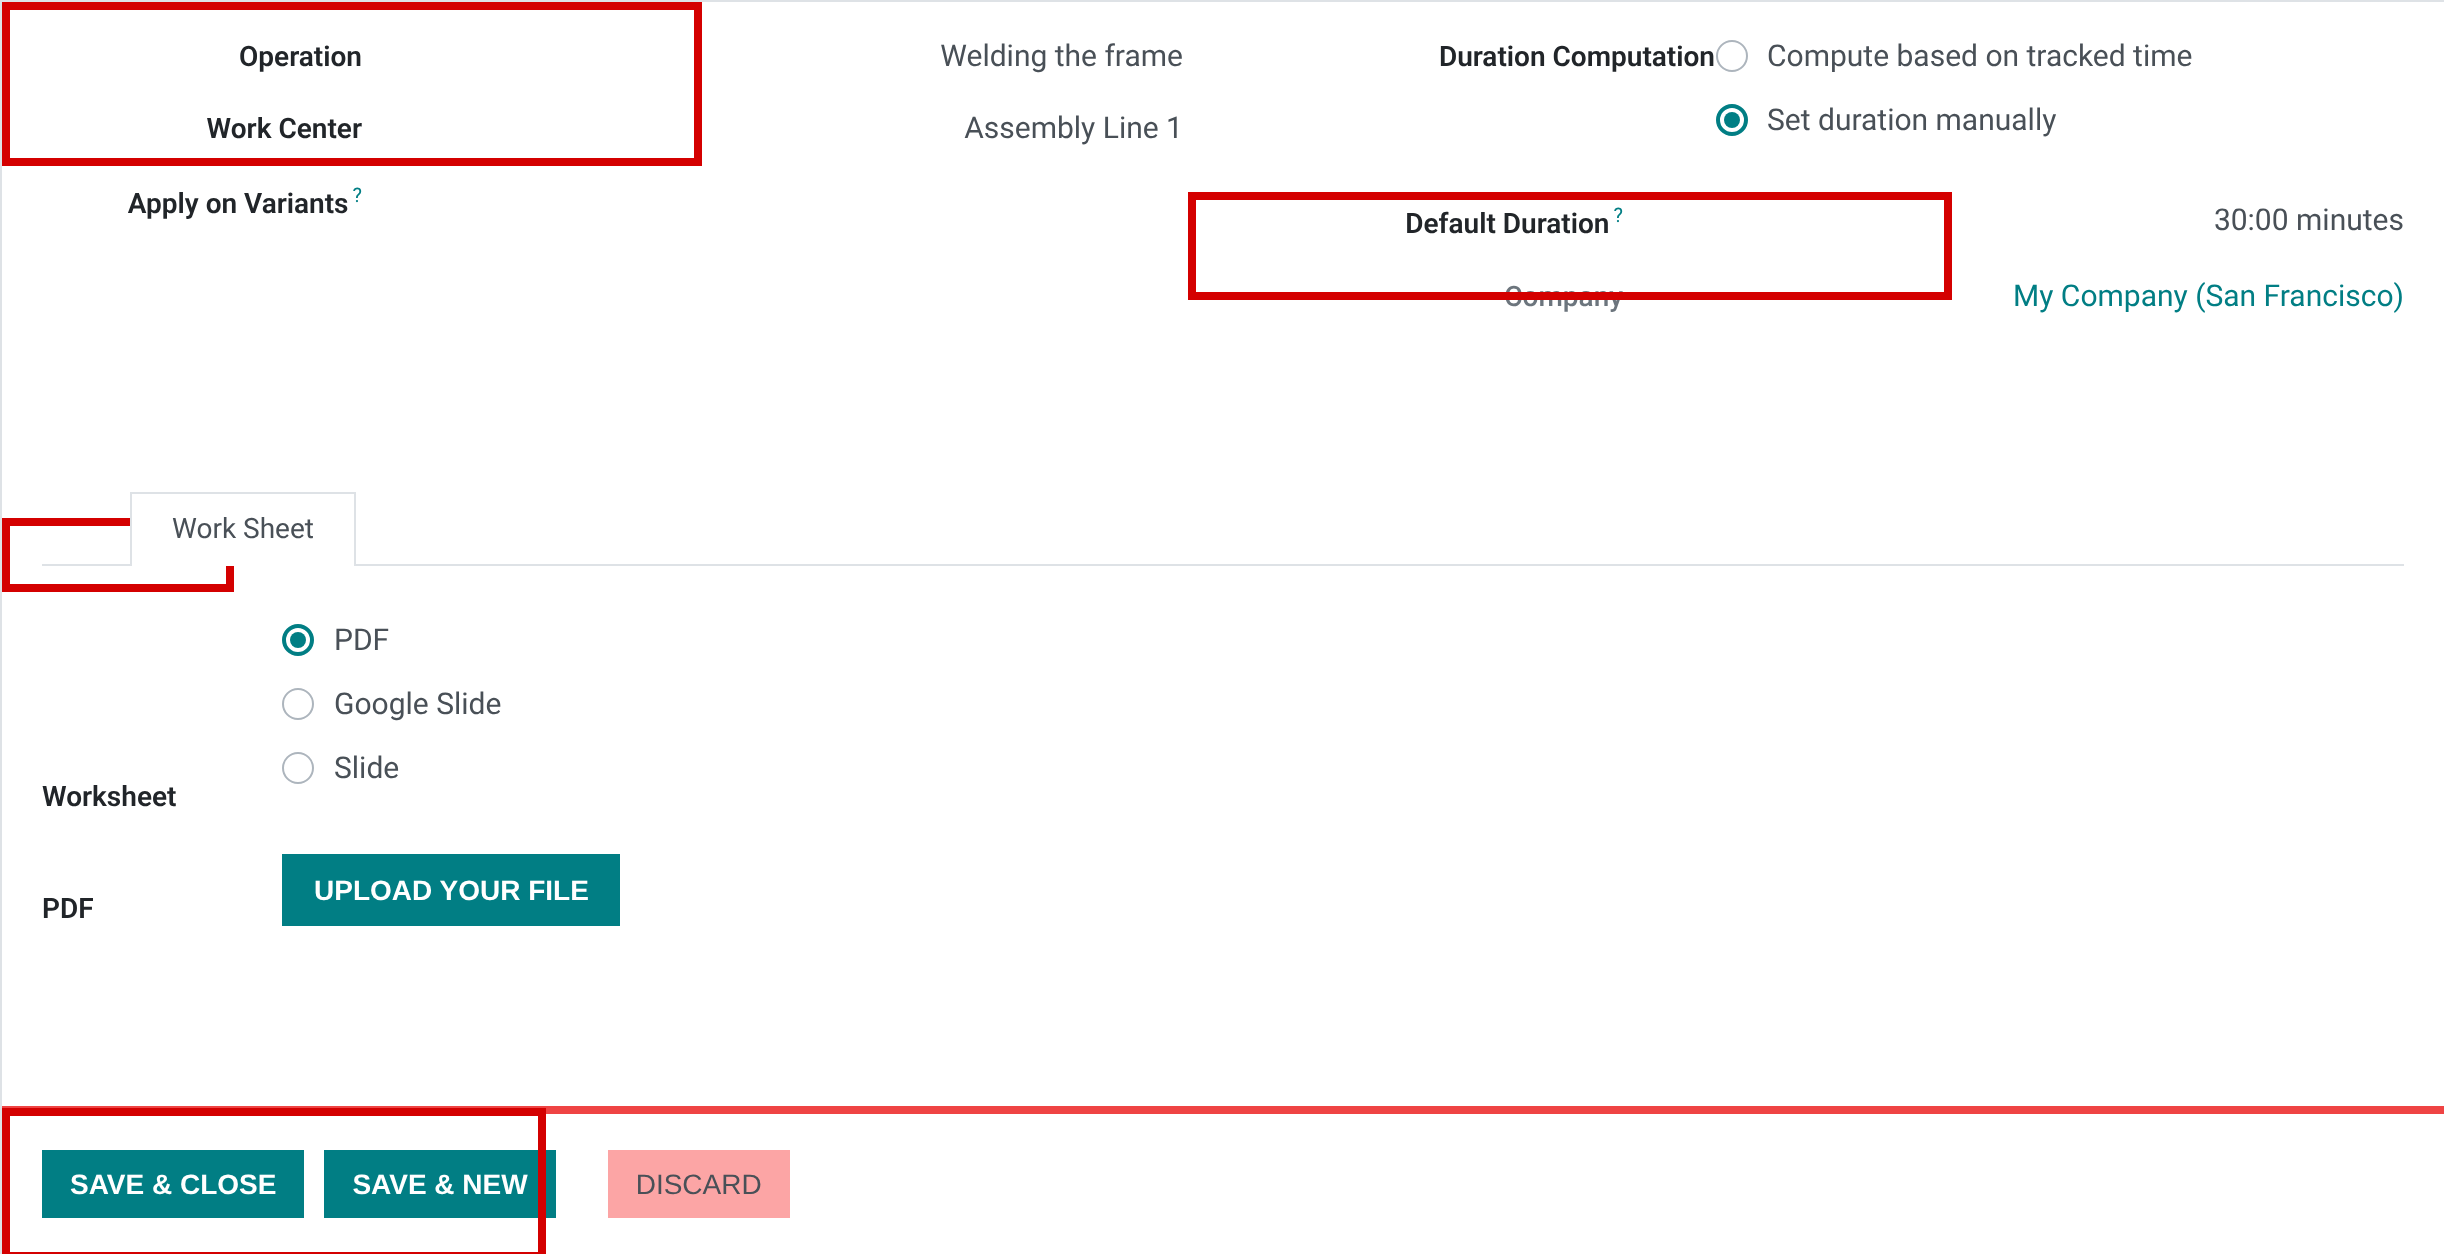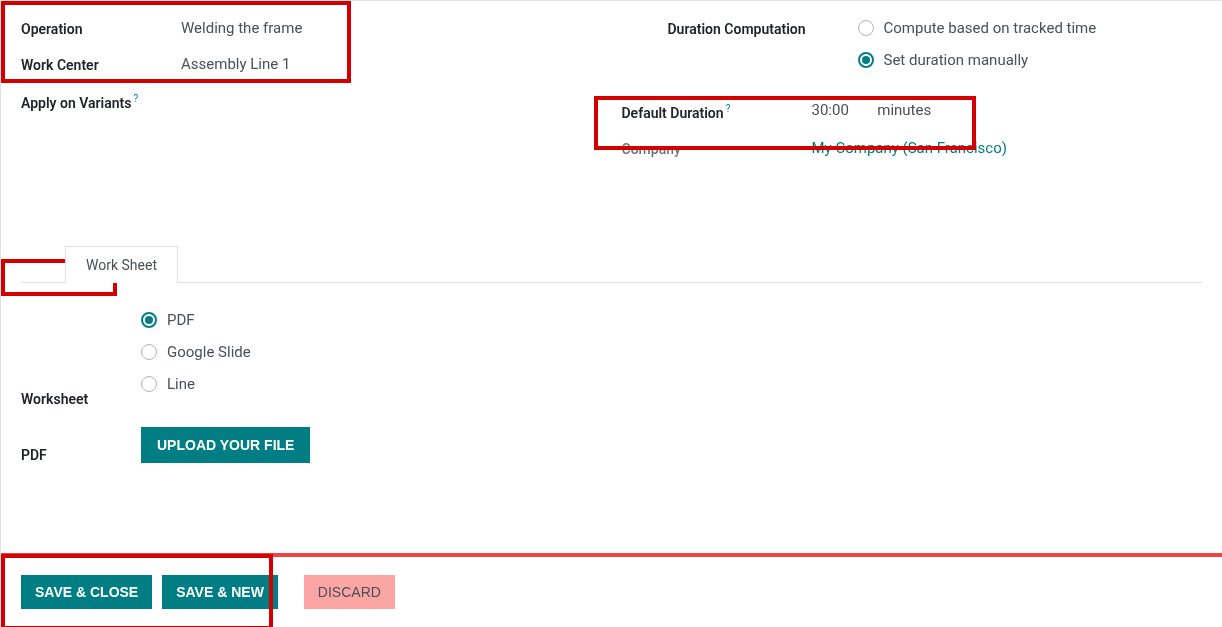--- a/index.html
+++ b/index.html
@@ -37,20 +37,21 @@
     cursor: pointer;
     padding: 0;
     line-height: 1;
   }
   .modal-body {
     padding: 18px 20px 0 20px;
     position: relative;
   }
   .form-columns {
     display: flex;
+    text-align: right;
   }
   .col-left {
     width: 50%;
     padding-right: 20px;
   }
   .col-right {
     width: 50%;
     padding-left: 10px;
   }
   .field-row {
@@ -266,21 +267,21 @@
           <div class="radio-row">
             <span class="radio checked"></span>
             <span class="radio-label">PDF</span>
           </div>
           <div class="radio-row">
             <span class="radio"></span>
             <span class="radio-label">Google Slide</span>
           </div>
           <div class="radio-row">
             <span class="radio"></span>
-            <span class="radio-label">Line</span>
+            <span class="radio-label">Slide</span>
           </div>
         </div>
       </div>
       <div class="tab-field-row" style="margin-top:16px;">
         <div class="tab-field-label" style="width:120px;">PDF</div>
         <button class="upload-btn">UPLOAD YOUR FILE</button>
       </div>
     </div>
 
   </div>

